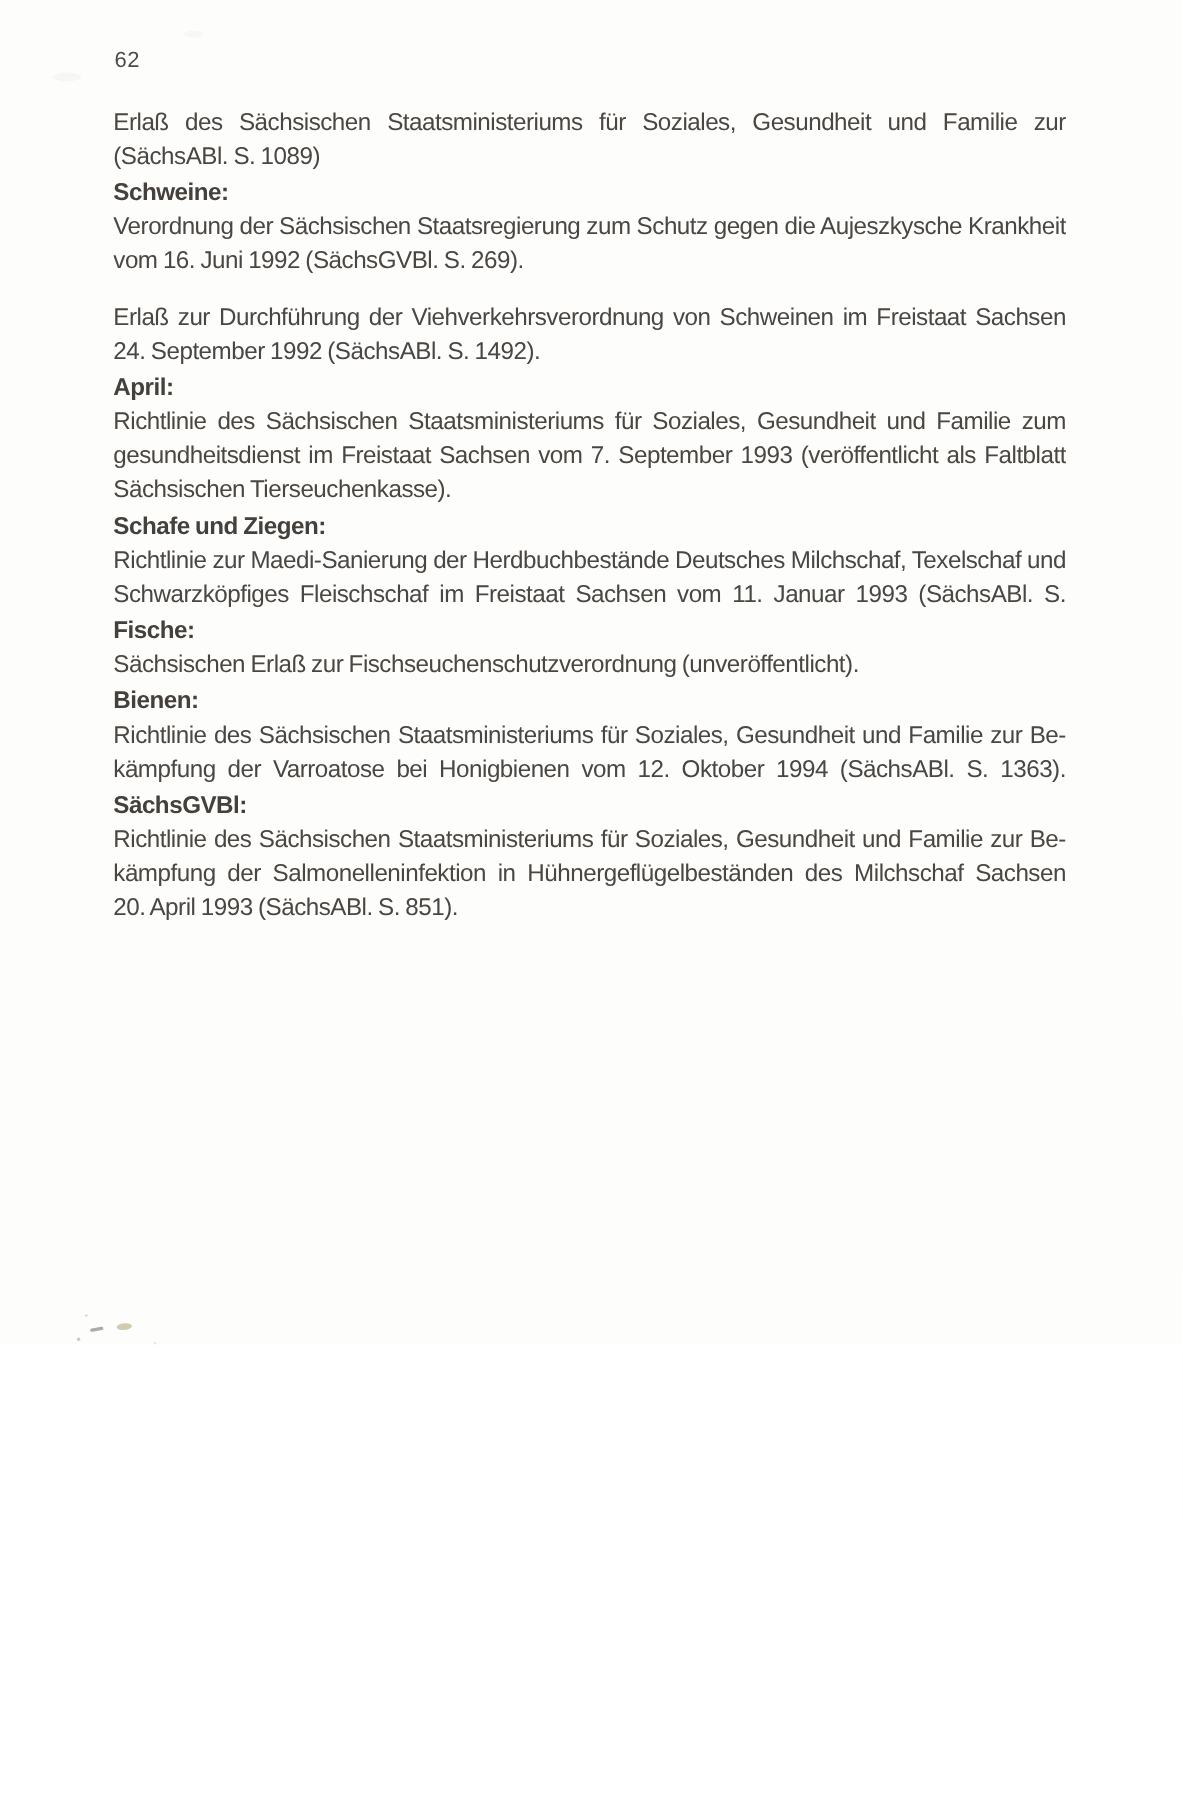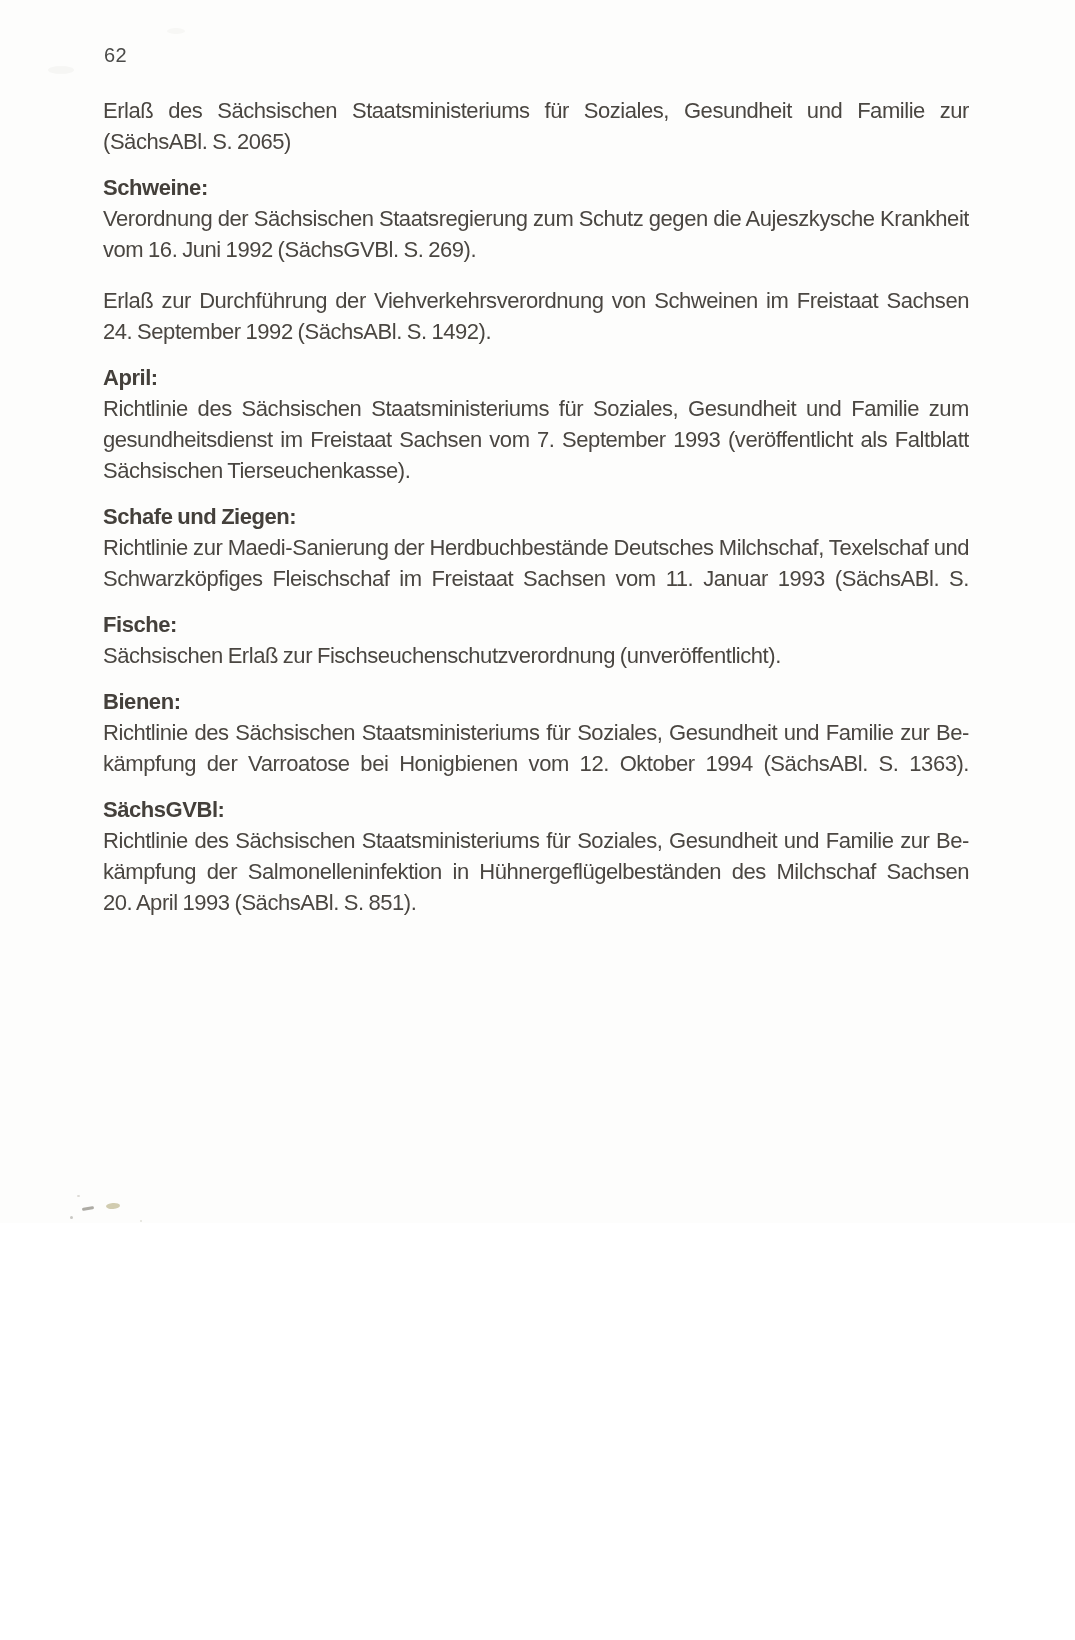--- a/index.html
+++ b/index.html
@@ -26,21 +26,21 @@
     top: 95px;
     width: 866px;
     font-size: 22px;
     letter-spacing: -0.45px;
     word-spacing: -0.8px;
   }
   .para { margin: 0; }
   .para + .para { margin-top: 20px; }
   .heading {
     font-weight: bold;
-    margin-top: 15px;
+    margin-top: 2px;
     height: 31px;
     line-height: 31px;
     color: #44403b;
   }
   .line {
     height: 31px;
     line-height: 31px;
     overflow: hidden;
   }
   .line.just { text-align: justify; text-align-last: justify; }
@@ -50,21 +50,21 @@
 </head>
 <body>
 
 <div class="page">
 
   <div class="pagenum">62</div>
 
   <div class="text-col" id="blocks">
       <div class="para">
         <div class="line just">Erlaß des Sächsischen Staatsministeriums für Soziales, Gesundheit und Familie zur Durchfüh-</div>
-        <div class="line left">(SächsABl. S. 2065)</div>
+        <div class="line left">(SächsABl. S. 1089)</div>
       </div>
       <div class="heading">Schweine:</div>
       <div class="para">
         <div class="line just">Verordnung der Sächsischen Staatsregierung zum Schutz gegen die Aujeszkysche Krankheit</div>
         <div class="line left">vom 16. Juni 1992 (SächsGVBl. S. 269).</div>
       </div>
       <div class="para">
         <div class="line just">Erlaß zur Durchführung der Viehverkehrsverordnung von Schweinen im Freistaat Sachsen vom</div>
         <div class="line left">24. September 1992 (SächsABl. S.  1492).</div>
       </div>

